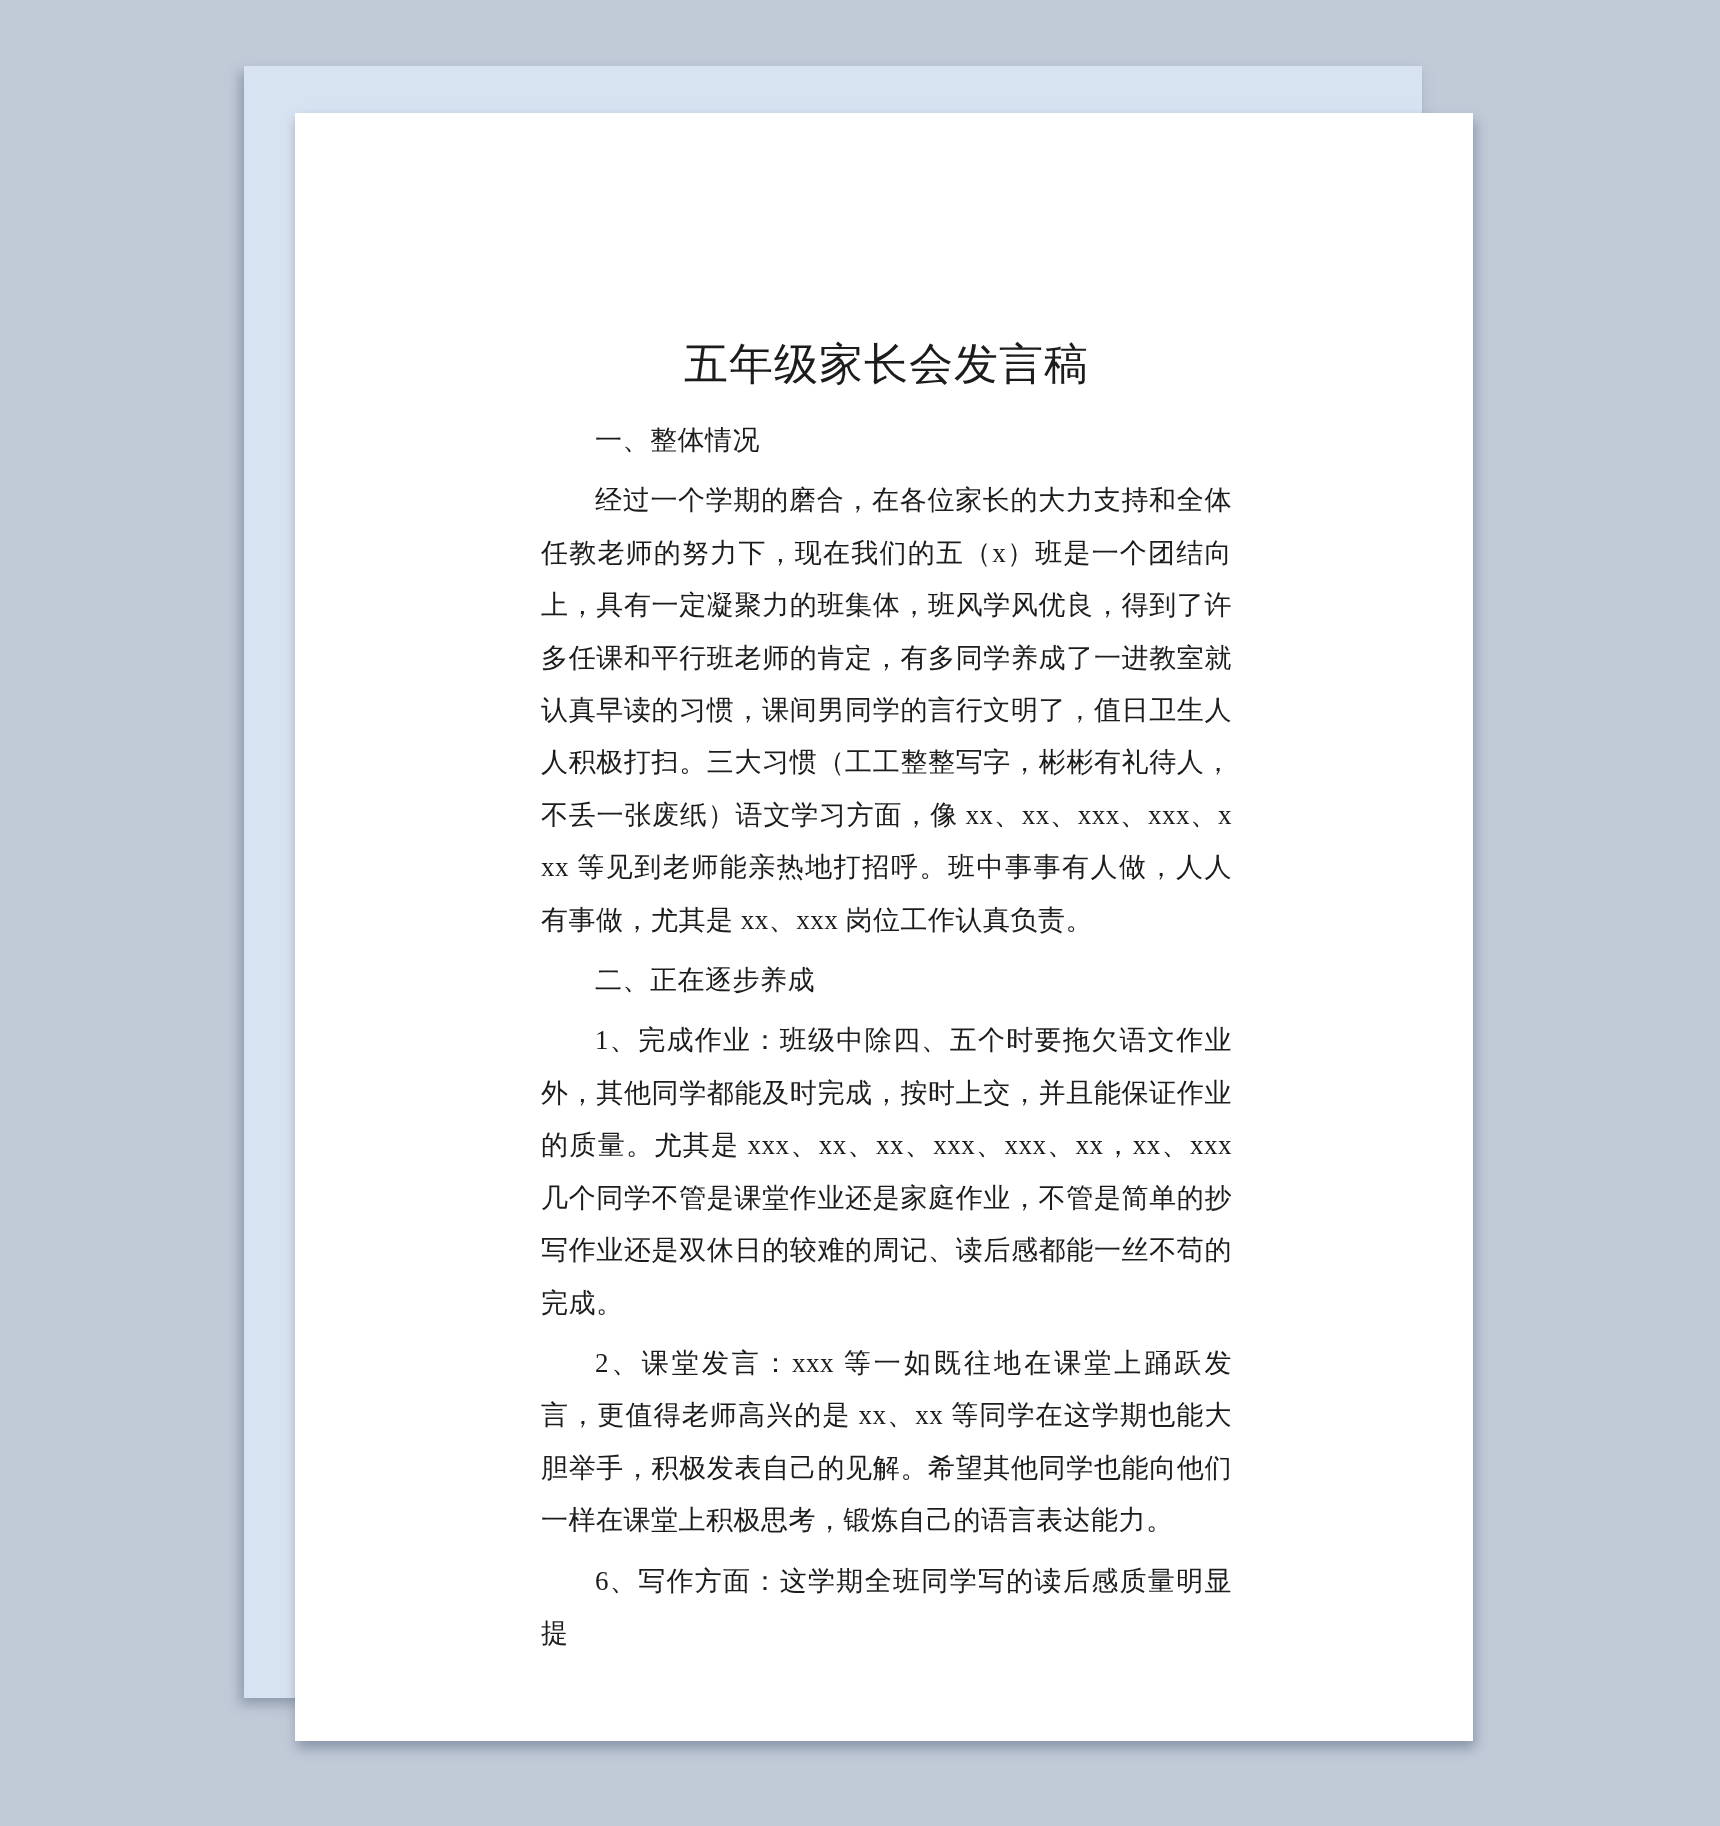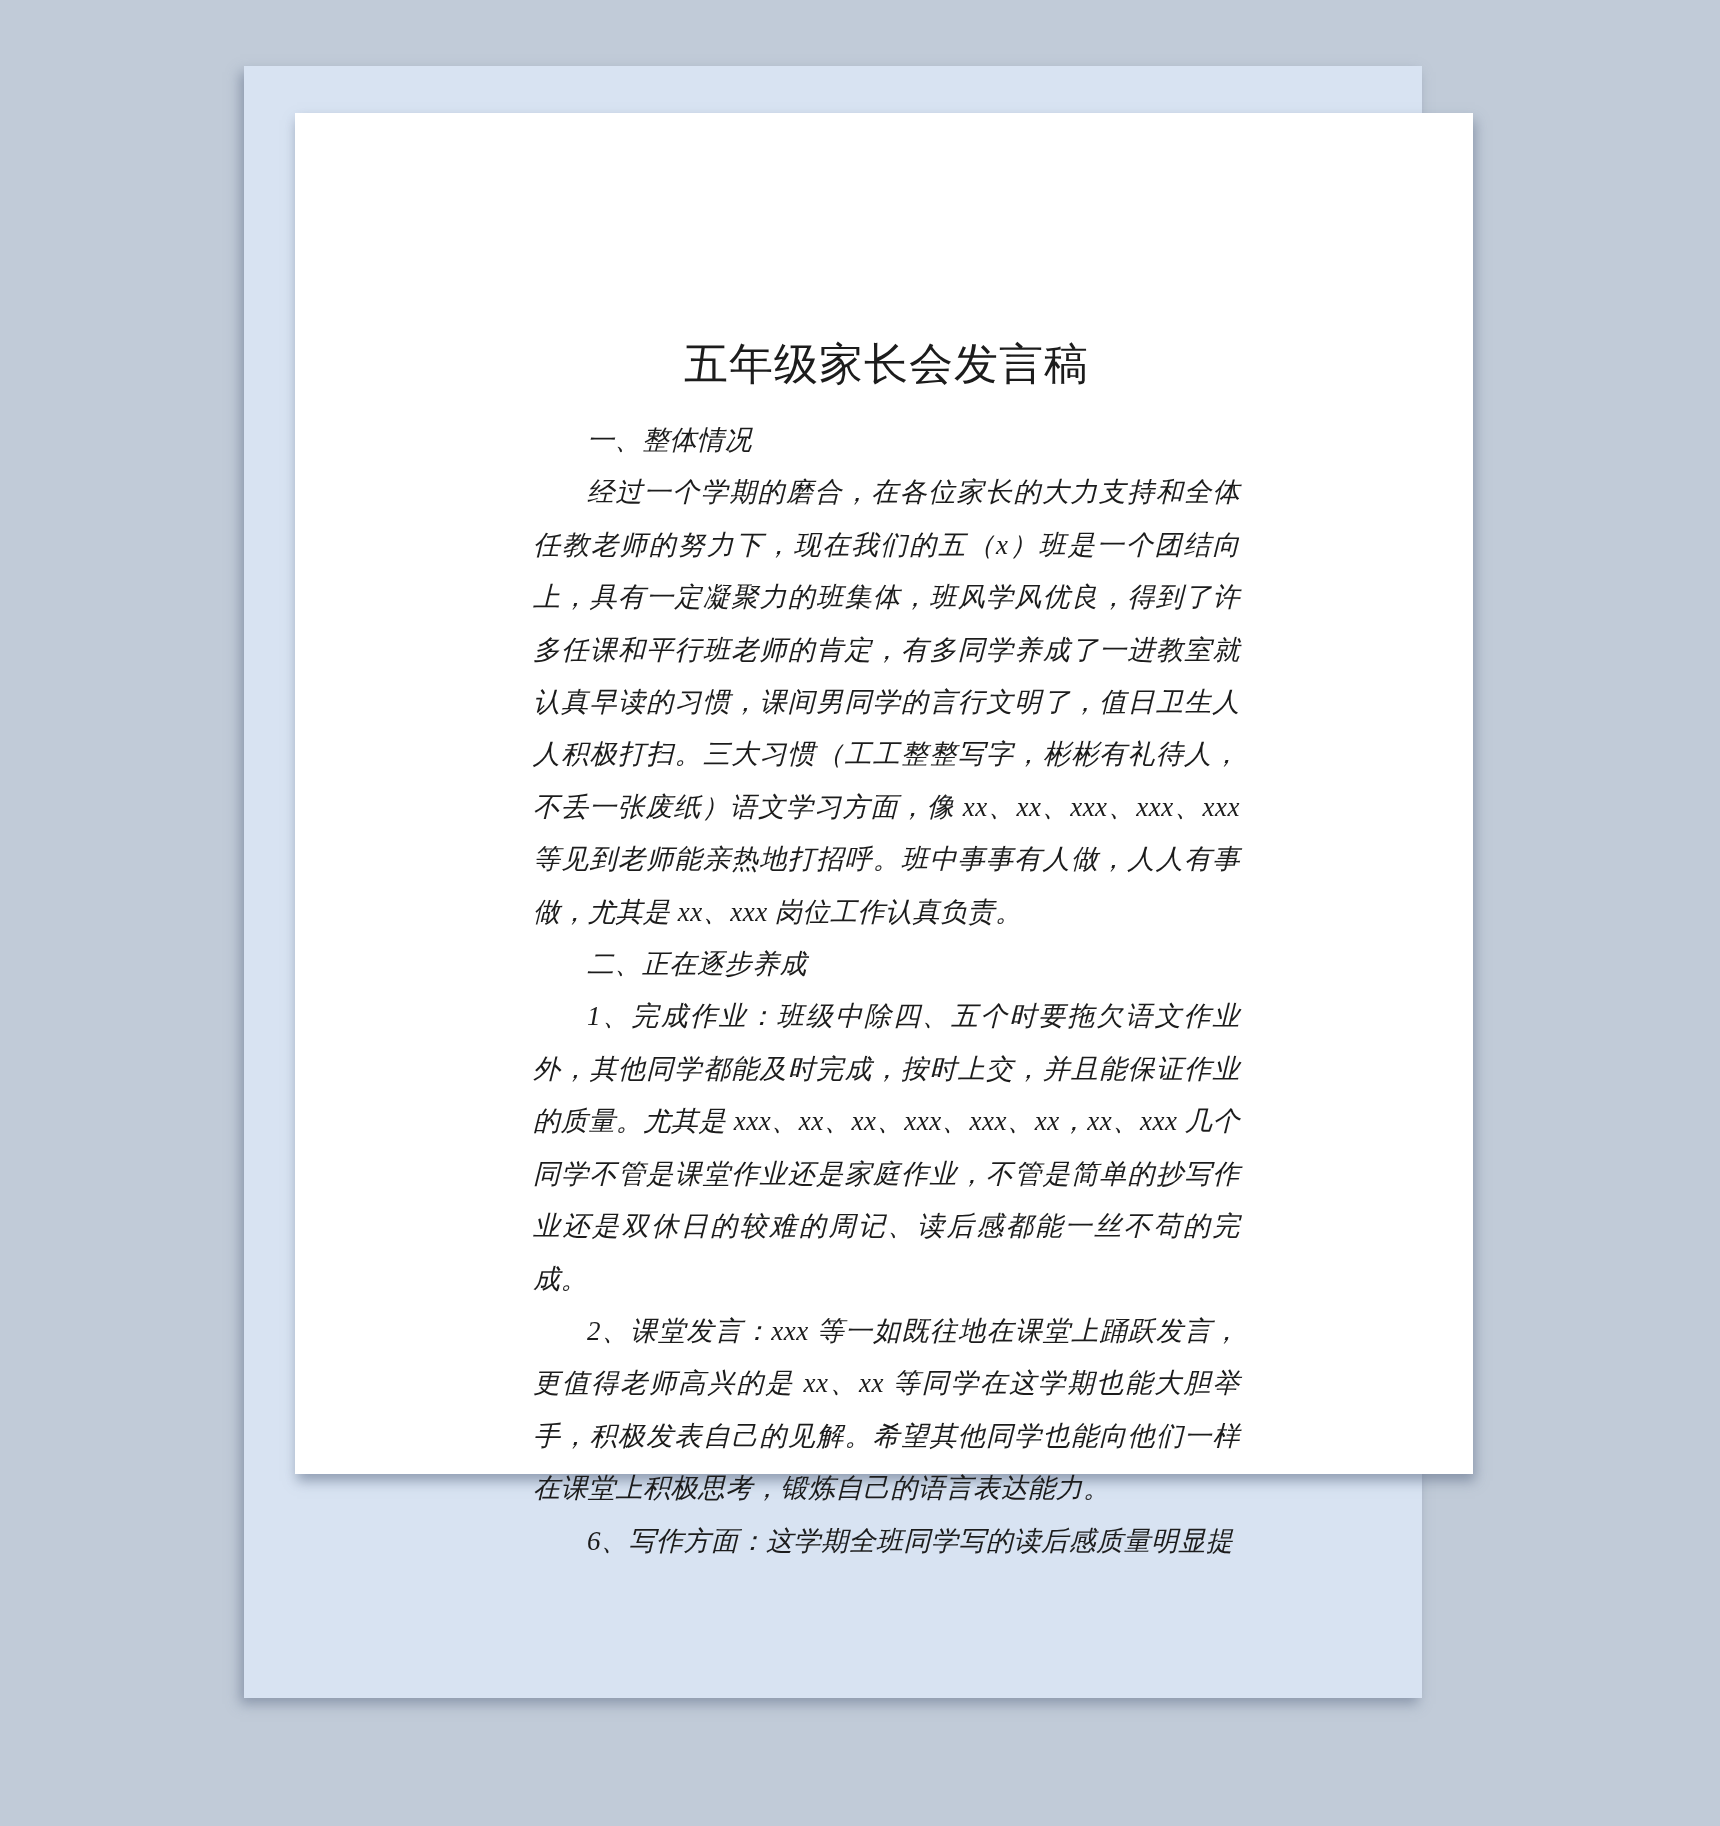--- a/index.html
+++ b/index.html
@@ -23,21 +23,21 @@
     top: 66px;
     width: 1178px;
     height: 1632px;
     box-shadow: -4px 6px 12px rgba(96, 112, 136, 0.55);
   }
   .front-page {
     position: absolute;
     left: 295px;
     top: 113px;
     width: 1178px;
-    height: 1361px;
+    height: 1628px;
     box-shadow: 2px 7px 12px rgba(96, 112, 136, 0.6);
   }
   .page-content {
     position: absolute;
     left: 0;
     top: 0;
     right: 0;
     bottom: 0;
     padding: 225px 233px 0 238px;
     box-sizing: border-box;
@@ -45,29 +45,28 @@
   .doc-title {
     font-size: 44px;
     line-height: 53px;
     text-align: center;
     font-weight: 400;
     margin: 0 0 23px 0;
     letter-spacing: 1px;
     white-space: nowrap;
   }
   .doc-body p {
-    margin: 0;
+    margin: 8px;
     font-size: 27px;
     line-height: 52.4px;
     text-indent: 2em;
     text-align: justify;
     text-justify: inter-ideograph;
     letter-spacing: 0.5px;
     word-break: break-all;
-    font-style: italic;
   }
 </style>
 </head>
 <body style="background: rgb(193, 203, 216);">
 
 <div class="desk">
   <div class="back-page" style="background: rgb(216, 227, 242);"></div>
   <div class="front-page" style="background: rgb(255, 255, 255);">
     <div class="page-content" style="color: rgb(28, 28, 28);">
       <h1 class="doc-title">五年级家长会发言稿</h1>

